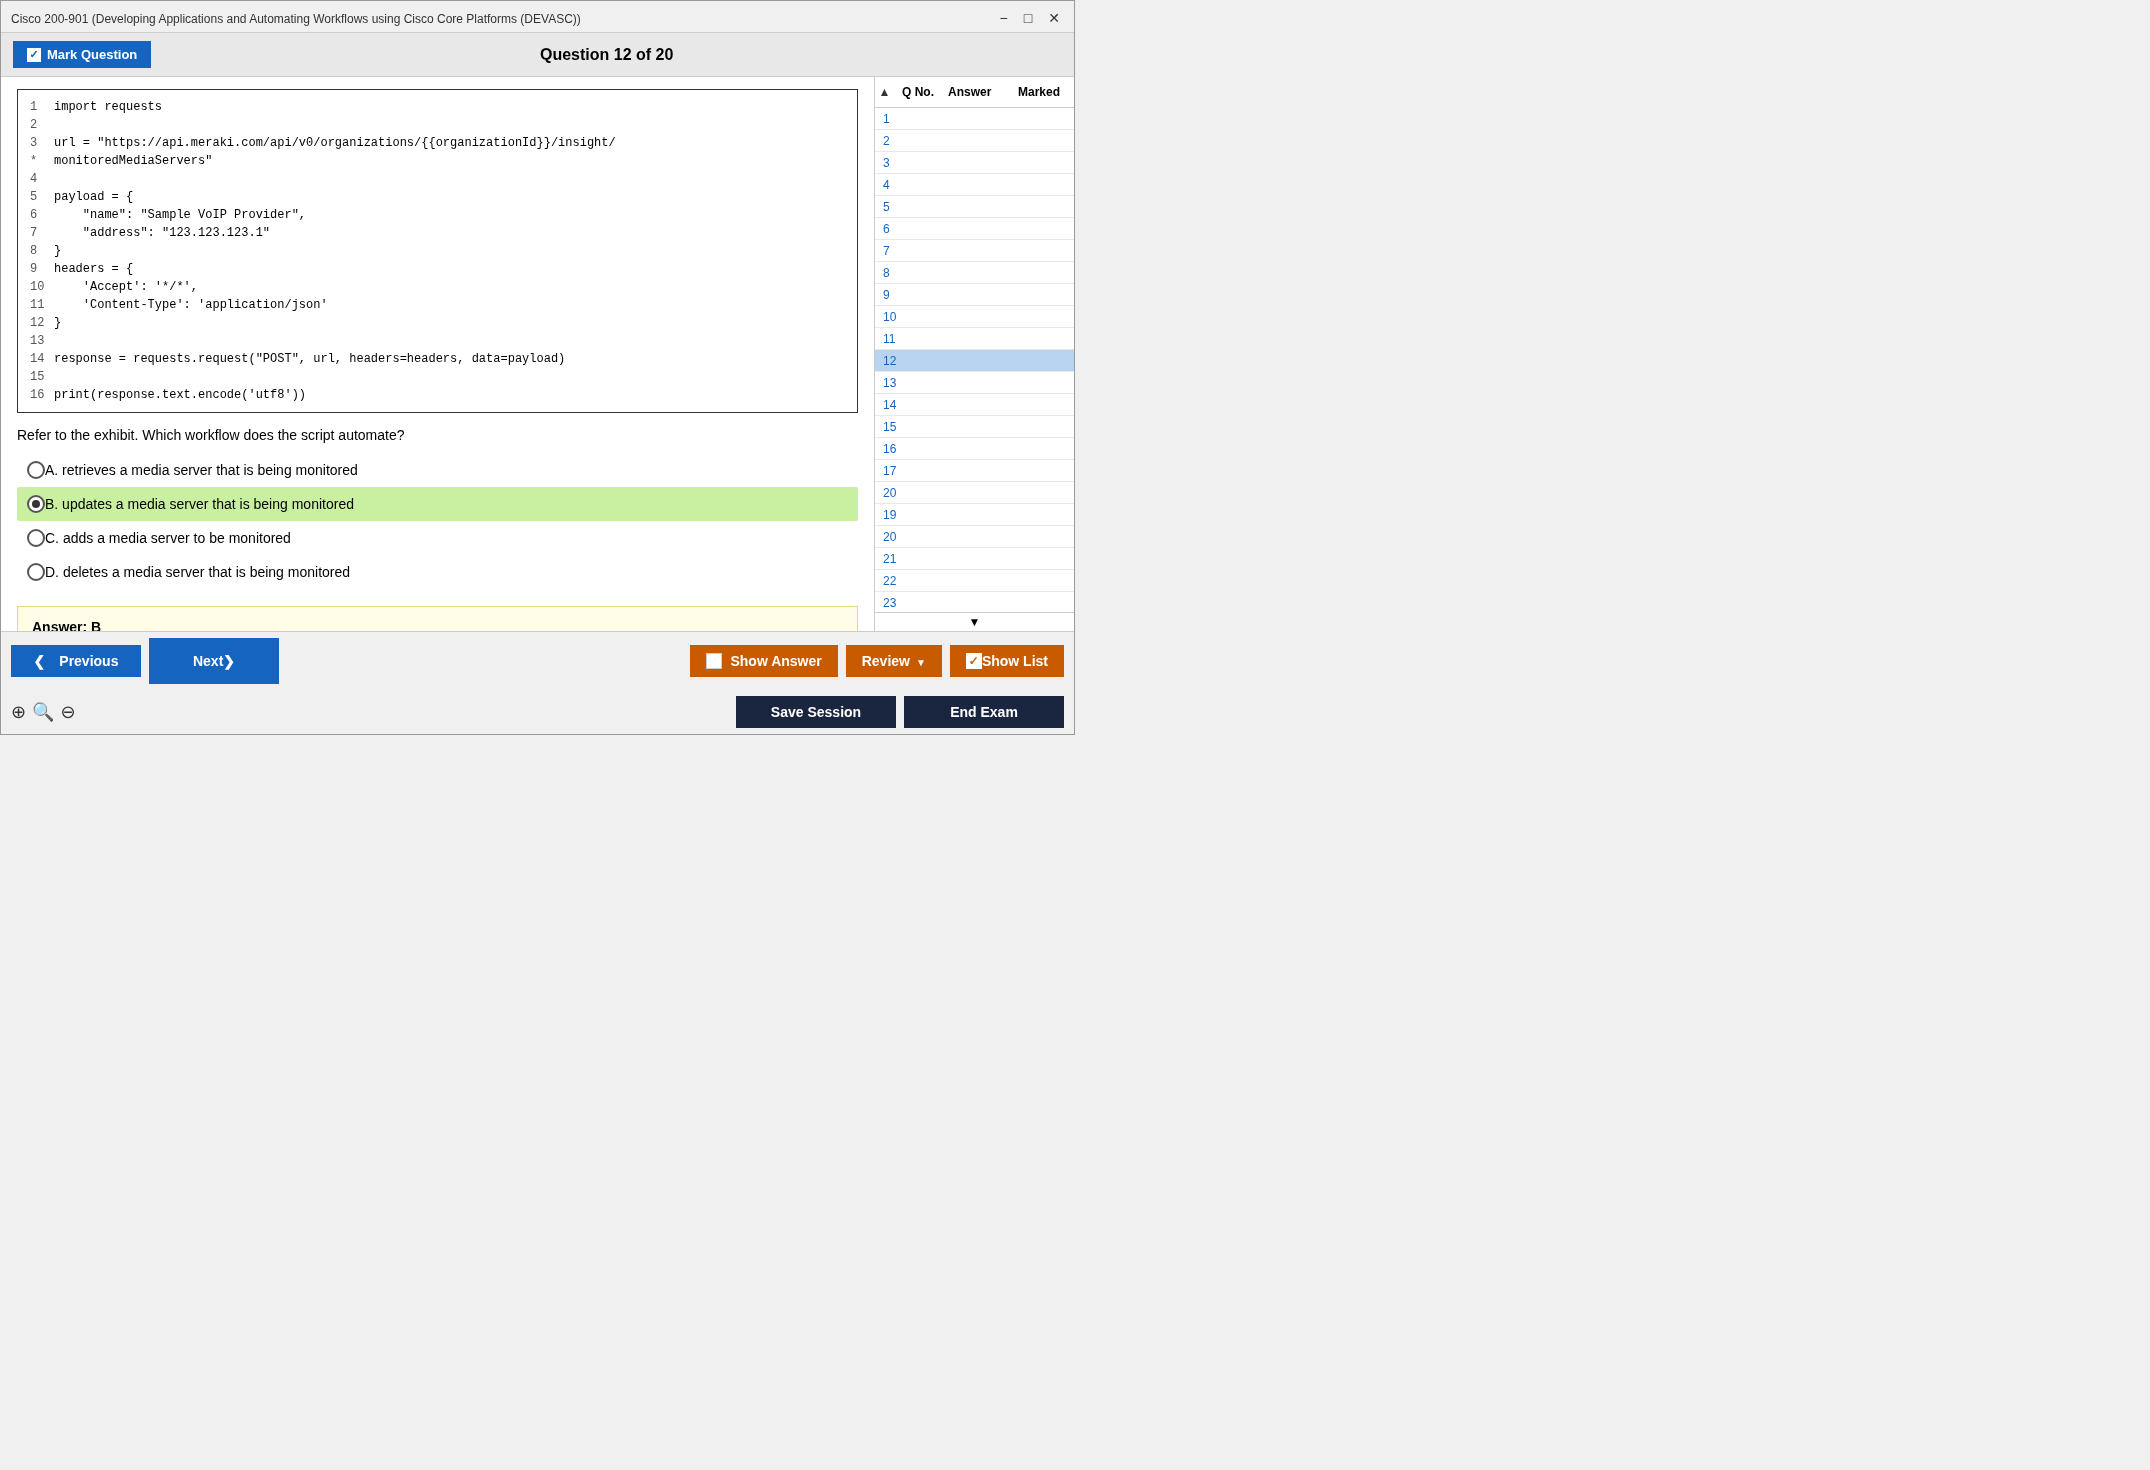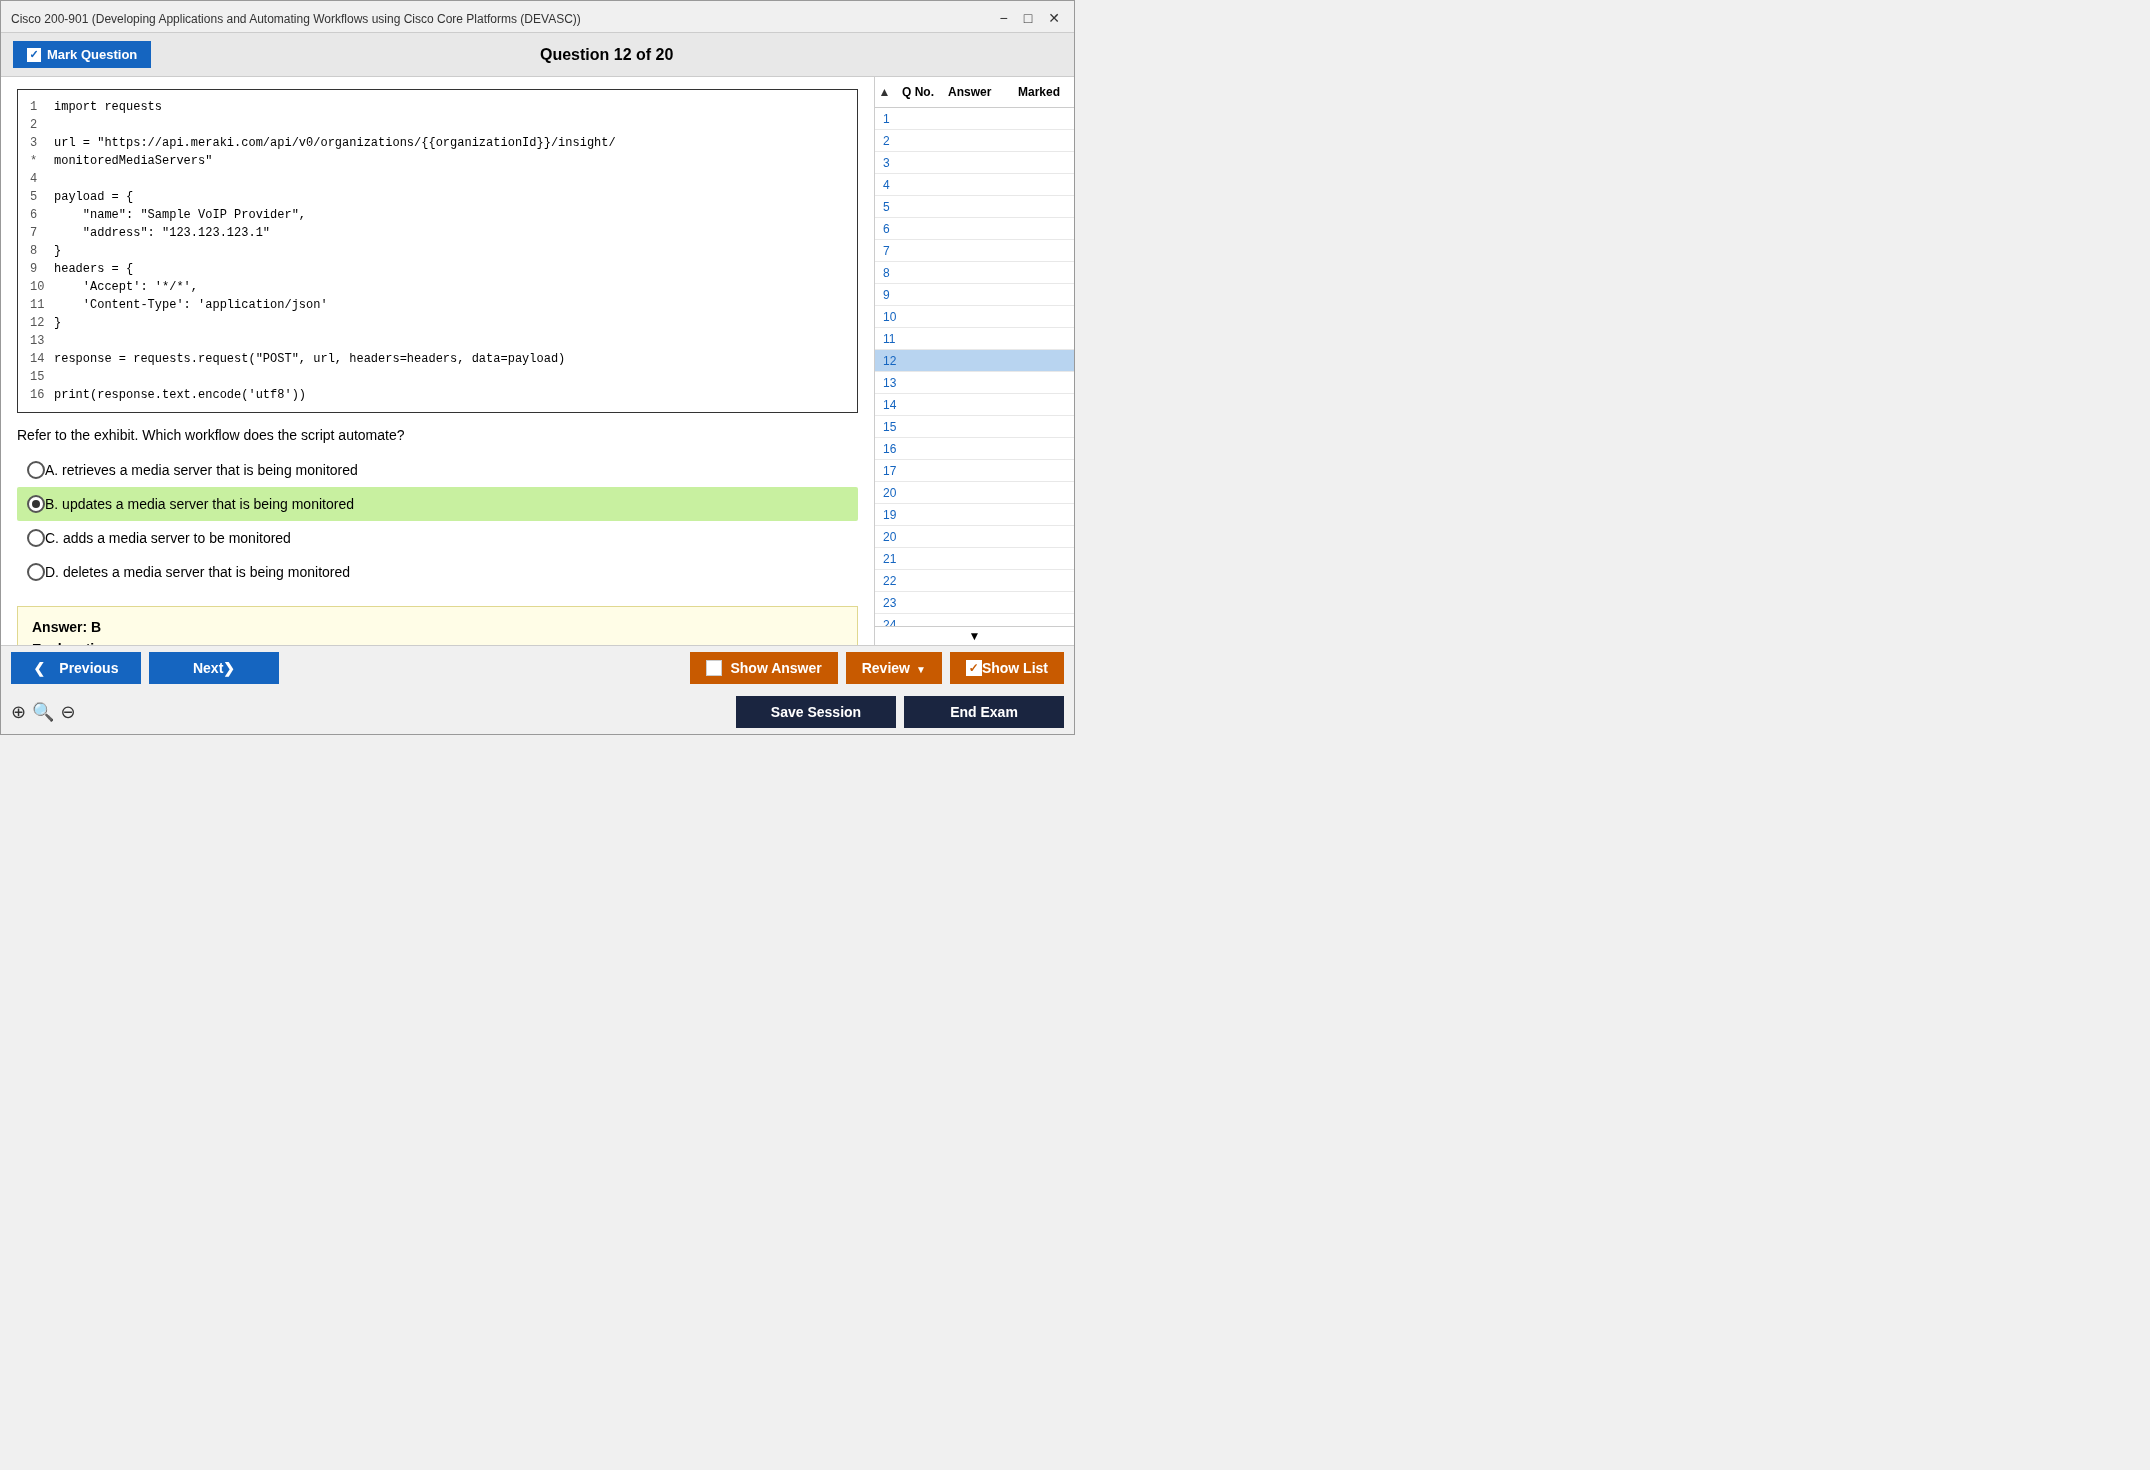--- a/index.html
+++ b/index.html
@@ -250,21 +250,21 @@
       display: flex;
       align-items: center;
       gap: 14px;
       min-width: 130px;
       justify-content: center;
     }
     .btn-next {
       background: #1565c0;
       color: #fff;
       border: none;
-      padding: 8px 20px;
+      padding: 15px 20px;
       font-size: 14px;
       font-weight: bold;
       cursor: pointer;
       display: flex;
       align-items: center;
       gap: 0;
       min-width: 130px;
       justify-content: center;
     }
     .btn-show-answer {

